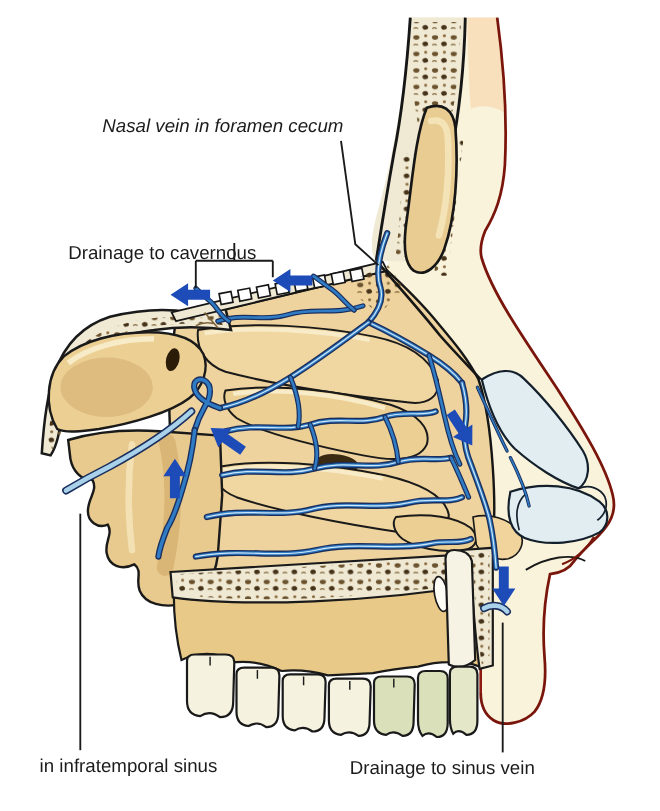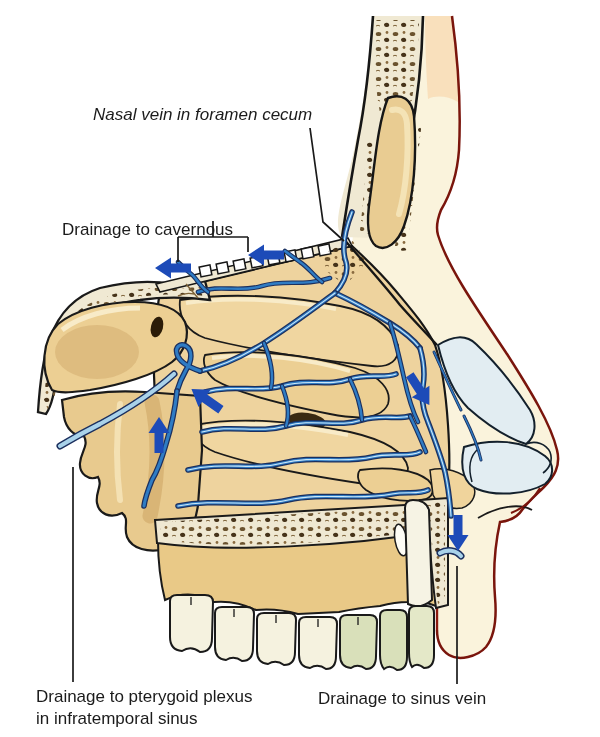--- a/index.html
+++ b/index.html
@@ -220,19 +220,18 @@
   </g>
 </svg>
 
   <div class="lbl" style="left:93px;top:104px;font-style:italic;">
     <span>Nasal vein in foramen cecum</span>
   </div>
   <div class="lbl" style="left:62px;top:172px;margin-top:47px;">
     <div>Drainage to cavernous</div>
   </div>
   <div class="lbl" style="left:36px;top:686px;">
-    <div>Drainage to pterygoid plexus</div>
     <div>in infratemporal sinus</div>
   </div>
   <div class="lbl" style="left:318px;top:688px;">
     <span>Drainage to sinus vein</span>
   </div>
 </div>
 
 </body></html>

